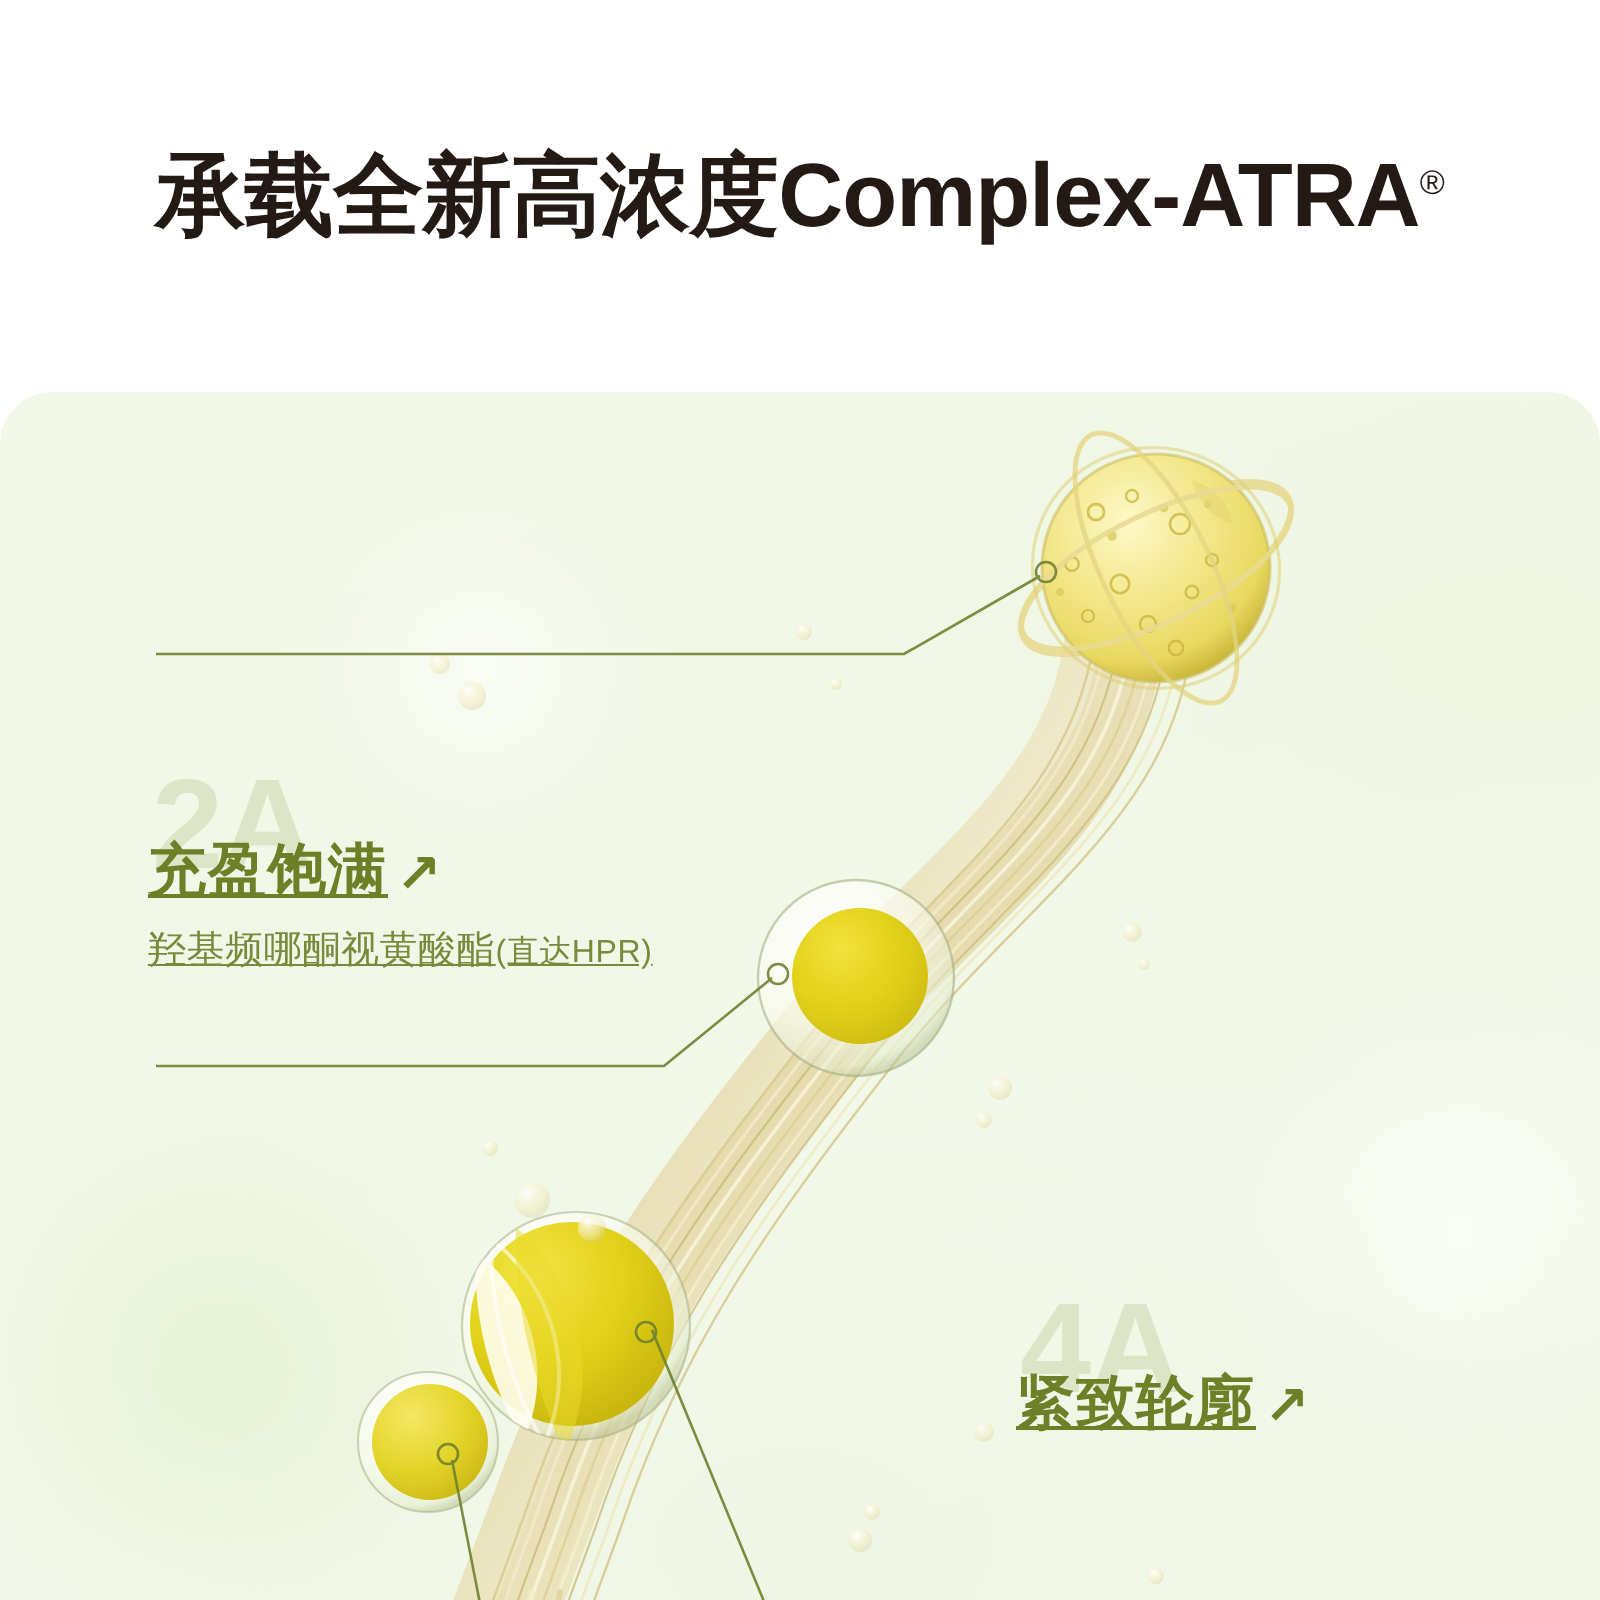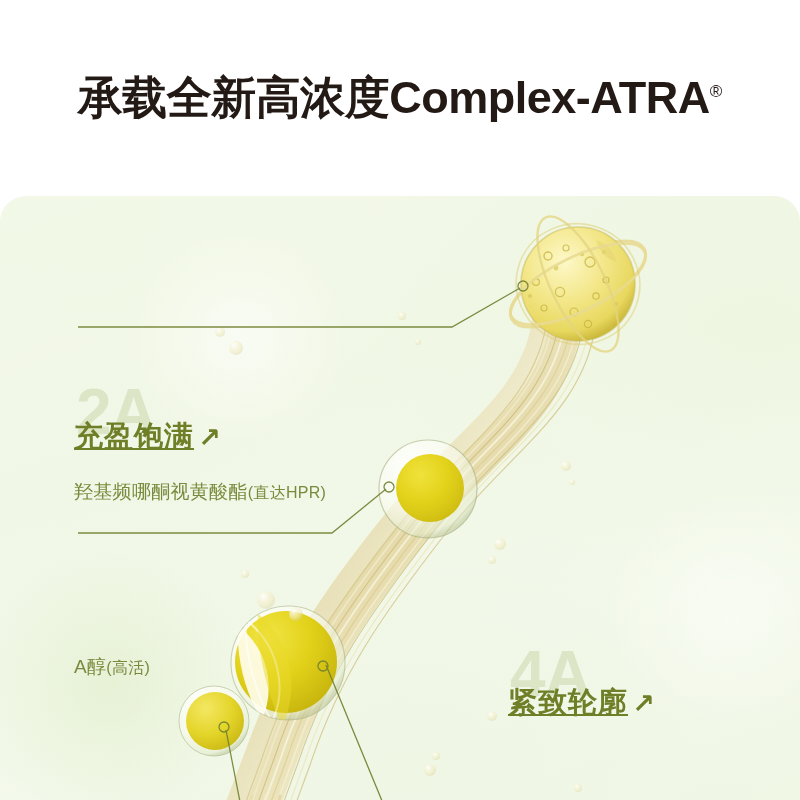--- a/index.html
+++ b/index.html
@@ -81,21 +81,22 @@
     font-size:27px;
     font-weight:bold;
     color:#6e7f28;
     transform:translateY(1px);
   }
   .lbl-sub{
     font-size:19px;
     color:#7a8a3c;
     letter-spacing:.3px;
     white-space:nowrap;
-    margin-top:28px;
+    margin-top:11px;
+    text-decoration:underline;
   }
   .lbl-sub .paren{font-size:16px;}
 
   
   #block-2a{left:74px;top:226px;}
   #block-2a .wm-num{left:2px;top:-42px;text-align:right;}
   #block-1a{left:74px;top:430px;}
   #block-1a .wm-num{left:2px;top:-44px;}
   #block-4a{left:508px;top:492px;}
   #block-4a .wm-num{left:2px;top:-46px;}
@@ -286,21 +287,20 @@
     </g>
   </svg>
 
   <div class="label-block" id="block-2a">
     <div class="wm-num">2A</div>
     <div class="lbl-title"><span>充盈饱满</span><span class="lbl-arrow">↗</span></div>
     <div class="lbl-sub"><span>羟基频哪酮视黄酸酯</span><span class="paren">(直达HPR)</span></div>
   </div>
 
   <div class="label-block" id="block-1a">
-    <div class="lbl-sub"><span>A醇</span><span class="paren">(高活)</span></div>
   </div>
 
   <div class="label-block" id="block-4a">
     <div class="wm-num">4A</div>
     <div class="lbl-title"><span>紧致轮廓</span><span class="lbl-arrow">↗</span></div>
   </div>
 
 </div>
 
 </body></html>

